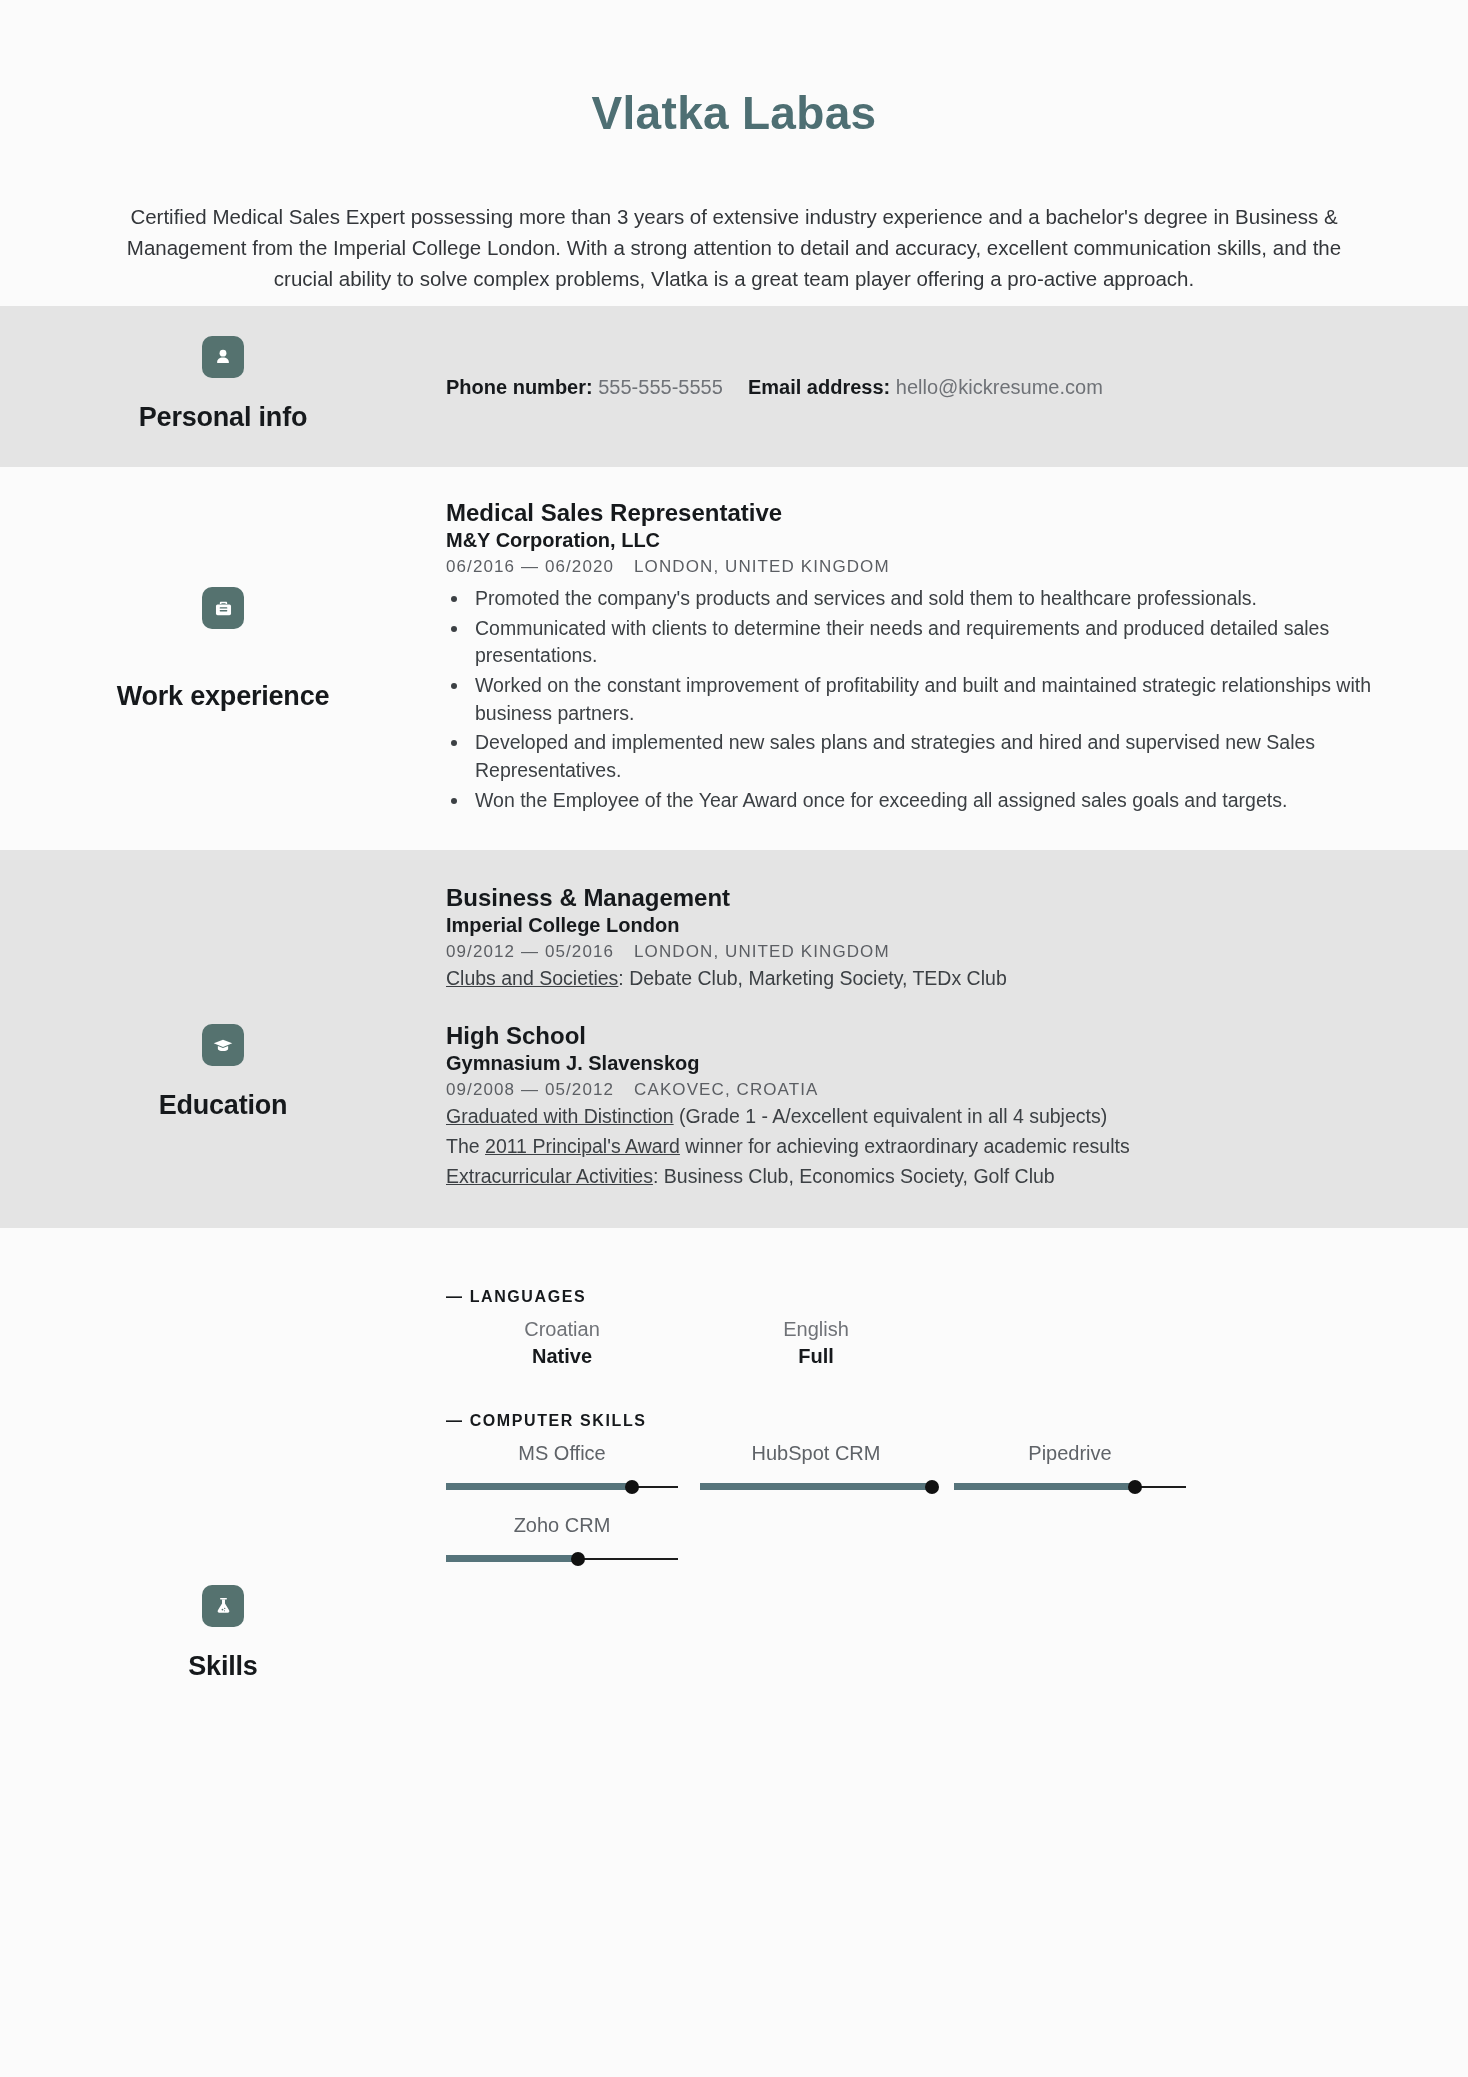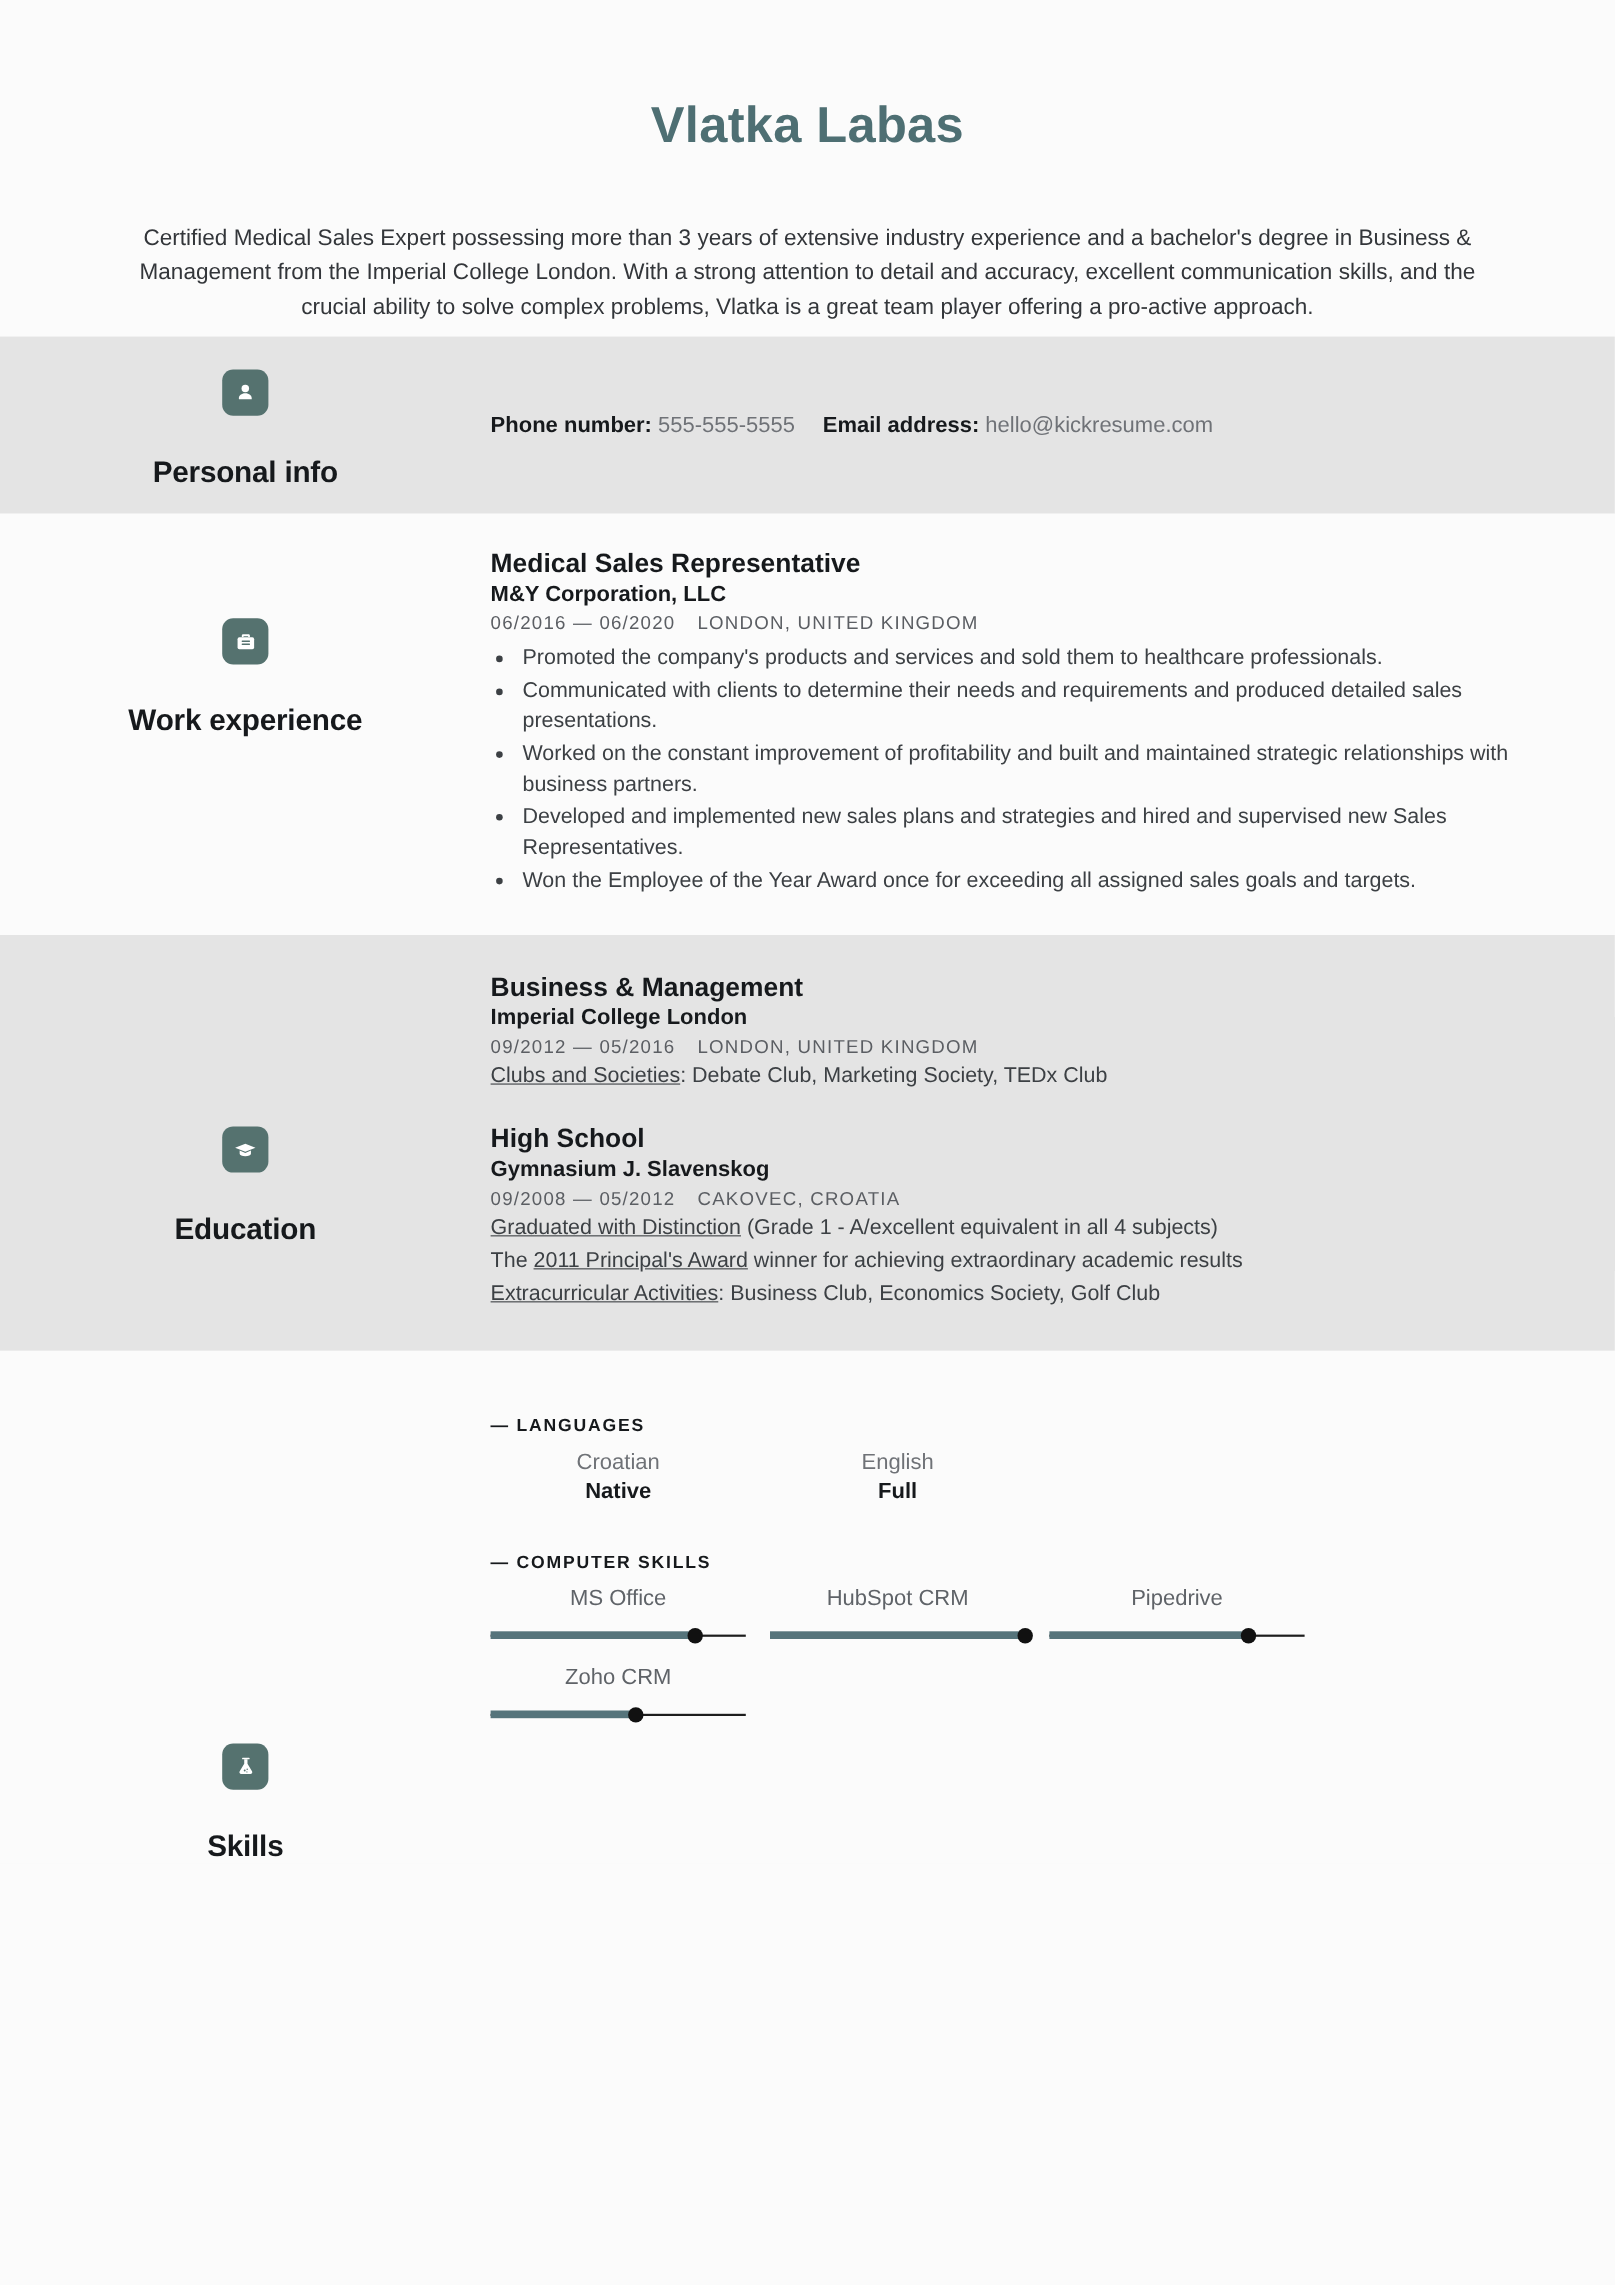--- a/index.html
+++ b/index.html
@@ -72,21 +72,21 @@
     width: 42px;
     height: 42px;
     border-radius: 10px;
     background: #55726f;
     display: flex;
     align-items: center;
     justify-content: center;
   }
   .sec-icon svg { display: block; }
   .sec-title {
-    margin-top: 36px;
+    margin-top: 24px;
     font-size: 27px;
     font-weight: bold;
     color: #16191c;
     letter-spacing: -0.2px;
     white-space: nowrap;
   }
 
   
   #personal-info-band { height: 161px; }
   #personal-info-band .band-left { padding-top: 30px; }
@@ -96,21 +96,21 @@
     line-height: 1.3;
     color: #6f7277;
   }
   .contact-label {
     font-weight: bold;
     color: #16191c;
   }
   .contact-gap { display: inline-block; width: 14px; }
 
   
-  #work-band .band-left { padding-top: 95px; }
+  #work-band .band-left { padding-top: 120px; gap: 28px; }
   #work-band .band-right { padding-top: 32px; padding-bottom: 34px; }
   #education-band .band-left { padding-top: 174px; }
   #education-band .band-right { padding-top: 34px; padding-bottom: 38px; }
 
   .entry + .entry { margin-top: 30px; }
   .entry-title {
     font-size: 24px;
     font-weight: bold;
     color: #16191c;
     line-height: 1.16;

